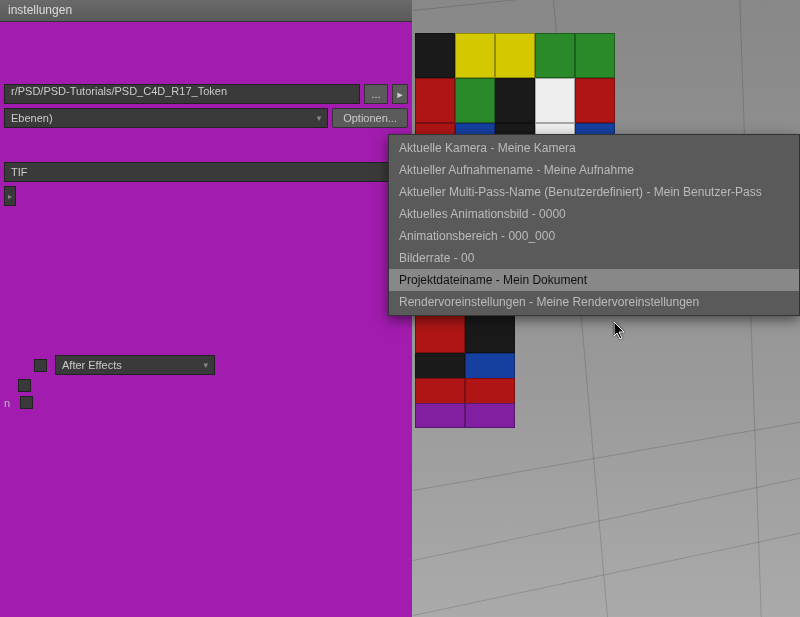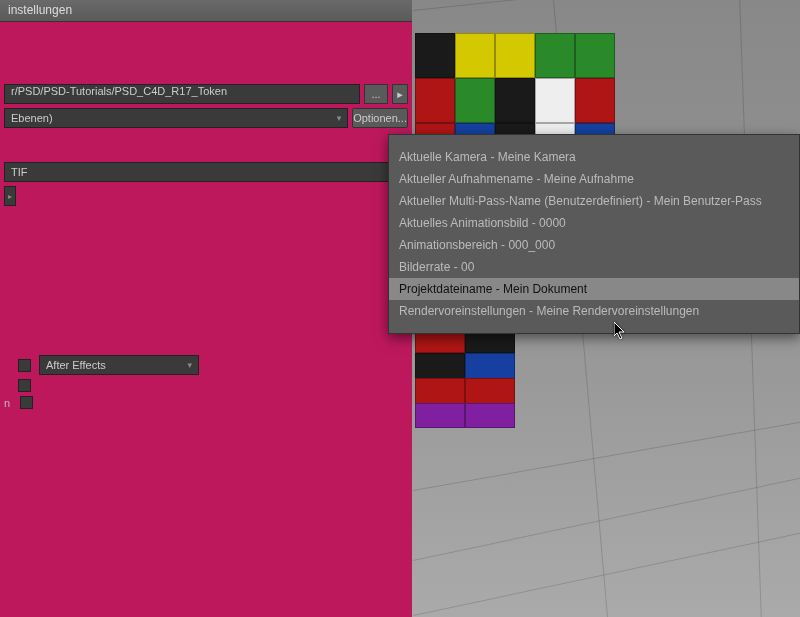--- a/index.html
+++ b/index.html
@@ -6,39 +6,39 @@
 body { width: 800px; height: 617px; background: #8a8a8a; overflow: hidden; position: relative; }
 
 .viewport { position: absolute; inset: 0; background: linear-gradient(180deg, #888 0%, #999 60%, #aaa 100%); }
 .grid-lines { position: absolute; inset: 0; }
 .grid-line { position: absolute; background: rgba(0,0,0,0.15); }
 
 .lego-cube { position: absolute; left: 415px; top: 33px; width: 200px; height: 390px; }
 .lego-row { position: absolute; width: 100%; height: 45px; display: flex; }
 .brick { flex: 1; border: 1px solid rgba(0,0,0,0.3); position: relative; }
 
-.panel { position: absolute; left: 0; top: 0; width: 412px; height: 617px; background: #be185d; color: #ccc; font-size: 12px; }
+.panel { position: absolute; left: 0; top: 0; width: 412px; height: 617px; background: #a21caf; color: #ccc; font-size: 12px; }
 .titlebar { height: 22px; background: linear-gradient(#6a6a6a,#5a5a5a); border-bottom: 1px solid #333; padding: 3px 8px; color: #ddd; }
 .panel-body { padding: 0; }
 
 .field-row { display: flex; align-items: center; padding: 2px 4px; gap: 4px; }
 .text-input { background: #3a3a3a; border: 1px solid #222; color: #ccc; padding: 0 6px; height: 20px; font-size: 11px; flex: 1; }
 .dropdown { background: #3a3a3a; border: 1px solid #222; color: #ccc; padding: 2px 6px; height: 20px; font-size: 11px; display: flex; align-items: center; justify-content: space-between; }
 .dropdown::after { content: "▾"; font-size: 9px; color: #888; }
-.btn { background: #5a5a5a; border: 1px solid #333; color: #ccc; padding: 2px 0; height: 20px; font-size: 11px; border-radius: 2px; cursor: pointer; }
+.btn { background: #5a5a5a; border: 1px solid #333; color: #ccc; padding: 2px 10px; height: 20px; font-size: 11px; border-radius: 2px; cursor: pointer; }
 .icon-btn { width: 24px; height: 20px; background: #5a5a5a; border: 1px solid #333; color: #ccc; display: flex; align-items: center; justify-content: center; font-size: 11px; cursor: pointer; }
 .checkbox { width: 13px; height: 13px; background: #3a3a3a; border: 1px solid #222; }
 .label { color: #bbb; font-size: 11px; }
 .arrow-tab { width: 12px; height: 20px; background: #3a3a3a; border: 1px solid #222; display: flex; align-items: center; justify-content: center; font-size: 8px; color: #888; }
 
 .spacer-lg { height: 60px; }
 .spacer-md { height: 30px; }
 .spacer-huge { height: 145px; }
 
-.context-menu { position: absolute; left: 388px; top: 134px; width: 412px; background: #5a5a5a; border: 1px solid #333; box-shadow: 0 4px 12px rgba(0,0,0,0.5); padding: 11px 0; z-index: 100; }
+.context-menu { position: absolute; left: 388px; top: 134px; width: 412px; background: #5a5a5a; border: 1px solid #333; box-shadow: 0 4px 12px rgba(0,0,0,0.5); padding: 2px 0; z-index: 100; }
 .menu-item { padding: 4px 10px; color: #bbb; font-size: 12px; cursor: pointer; }
 .menu-item.highlighted { background: #888; color: #111; }
 
 .cursor { position: absolute; left: 614px; top: 322px; width: 14px; height: 18px; z-index: 200; pointer-events: none; }
 .cursor svg { filter: drop-shadow(0 0 1px rgba(0,0,0,0.8)); }
 </style>
 </head>
 <body>
 
 <div class="viewport">
@@ -123,21 +123,21 @@
           <span>TIF</span>
         </div>
     </div>
 
     <div class="field-row">
       <div class="arrow-tab">▸</div>
     </div>
 
     <div class="spacer-huge"></div>
 
-    <div class="field-row" style="gap:8px;padding-left:18px">
+    <div class="field-row" style="gap:8px;padding-left:34px">
       <div class="checkbox"></div>
       <div class="dropdown" style="width:160px">
           <span>After Effects</span>
         </div>
     </div>
     <div class="field-row" style="gap:8px;padding-left:18px">
       <div class="checkbox"></div>
     </div>
     <div class="field-row" style="gap:8px;padding-left:4px">
       <span class="label">n</span>

